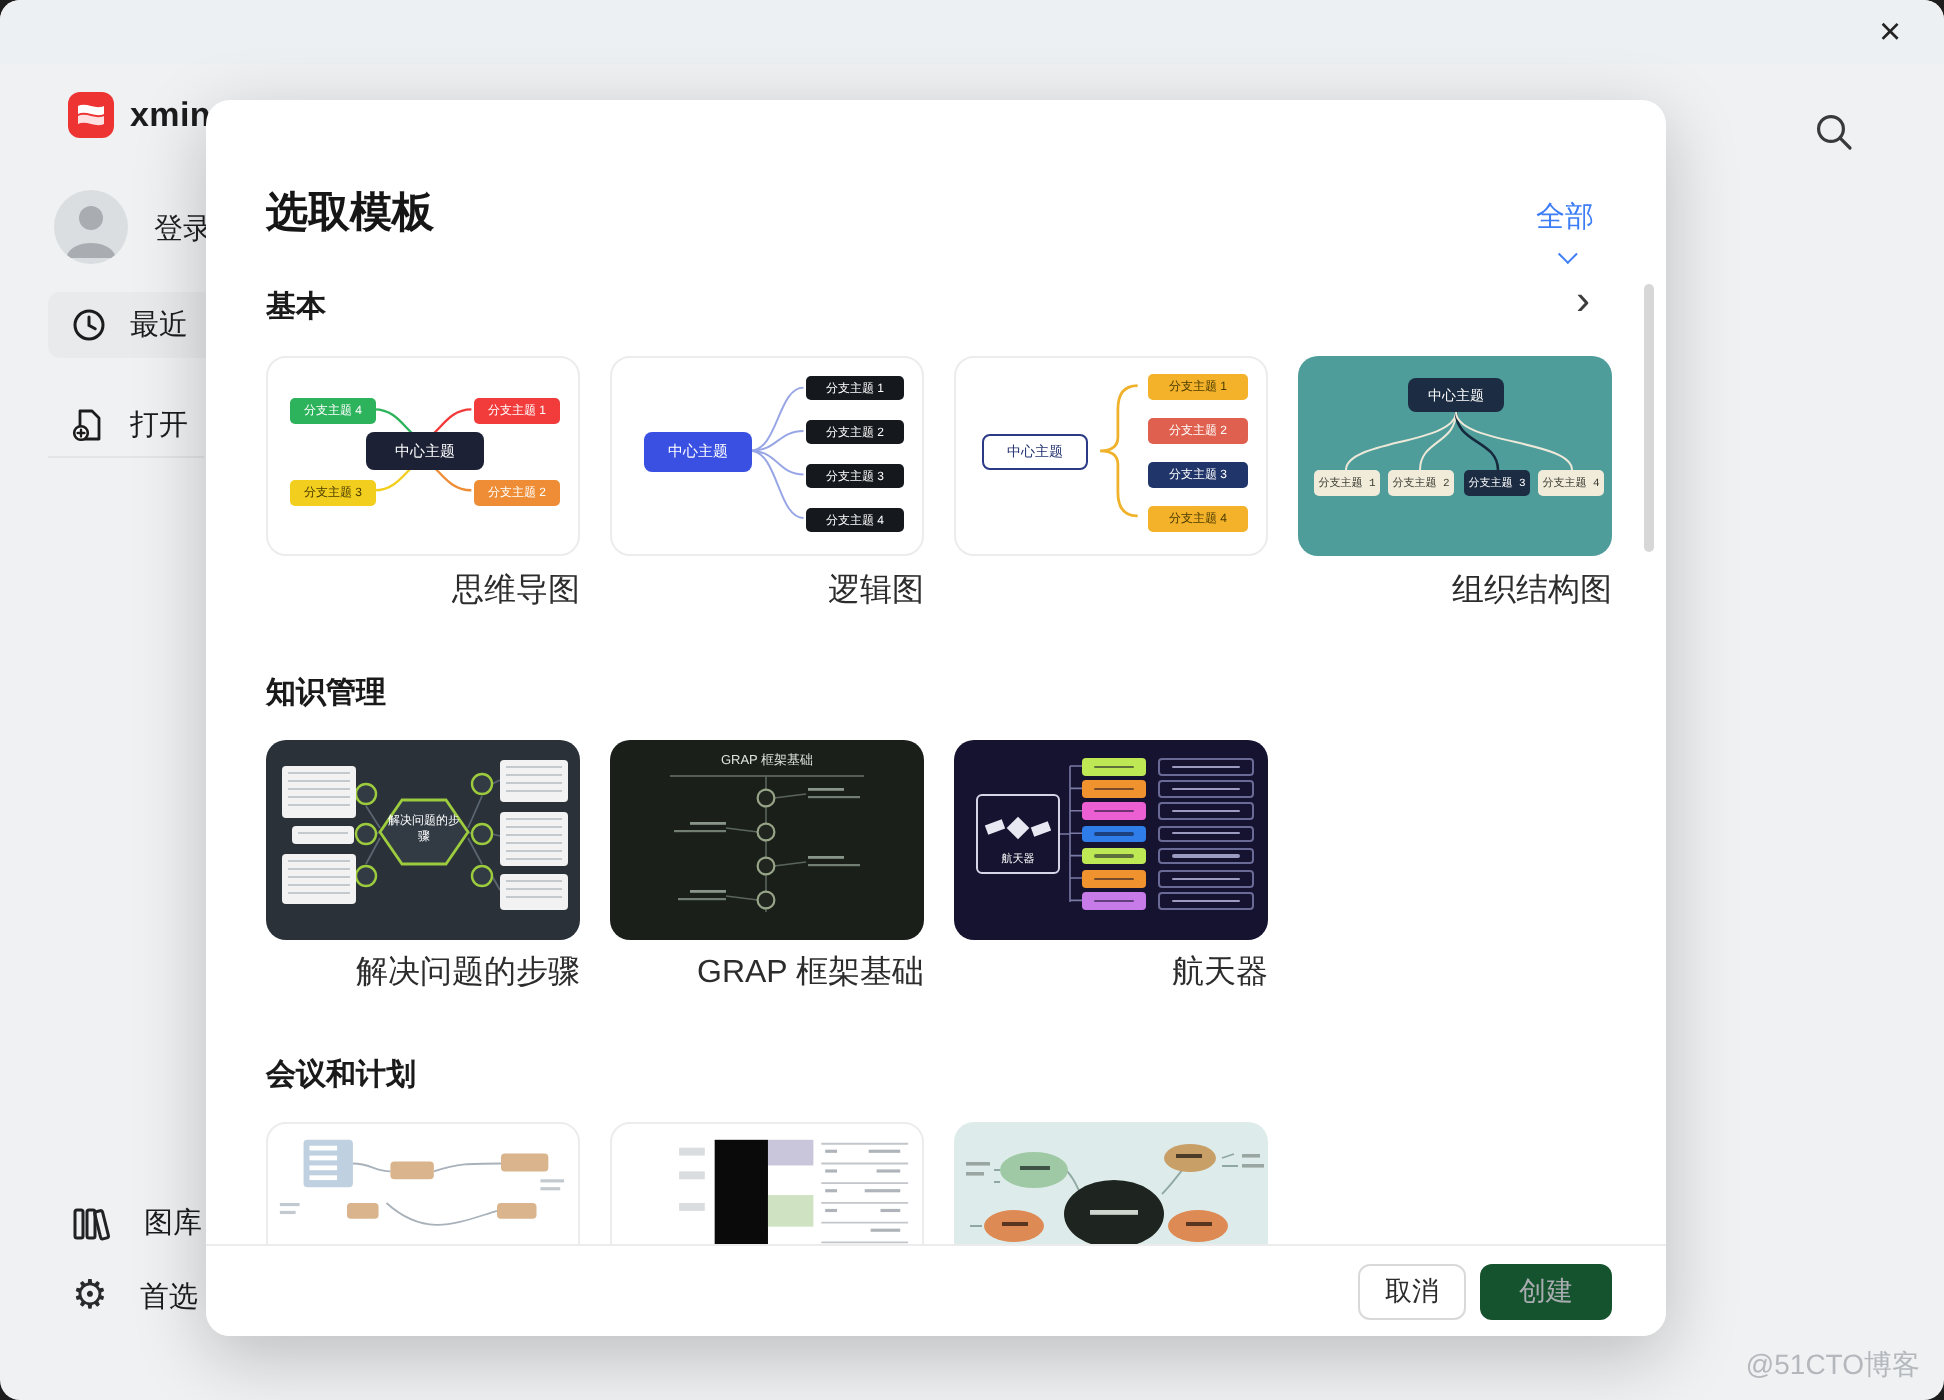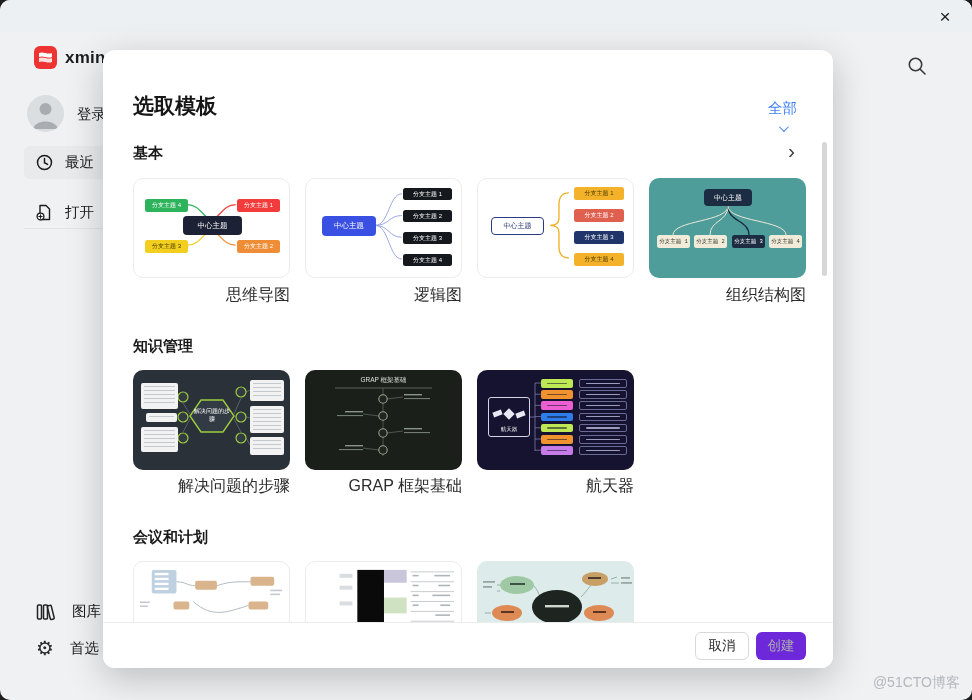--- a/index.html
+++ b/index.html
@@ -67,21 +67,21 @@
   .sc-label { position:absolute; left:0; bottom:3px; width:100%; text-align:center; font-size:5.5px; color:#fff; }
   .sc-chip { position:absolute; left:64px; width:32px; height:8.5px; border-radius:2px; display:flex; align-items:center; justify-content:center; }
   .sc-chip .streak { width:20px; height:1.5px; background:rgba(15,15,40,.55); border-radius:1px; }
   .sc-desc { position:absolute; left:102px; width:48px; height:8.5px; border:0.8px solid #6a6a96; border-radius:2px; display:flex; align-items:center; justify-content:center; }
   .sc-desc .streak { width:34px; height:1.2px; background:#9b9bc0; border-radius:1px; }
 
   
   .modal-footer { position:absolute; left:0; top:572px; width:730px; height:46px; background:#fff; border-top:1px solid #ececec; border-radius:0 0 12px 12px; display:flex; align-items:center; justify-content:flex-end; gap:7px; padding-right:27px; z-index:5; }
   .btn { height:28px; border-radius:6px; font-size:13.5px; display:flex; align-items:center; justify-content:center; cursor:pointer; }
   .btn-cancel { width:54px; background:#fff; border:1px solid #d9d9d9; color:#2b2b2b; }
-  .btn-create { width:50px; background:#6d28d9; color:#a9acb0; border:none; }
+  .btn-create { width:66px; background:#14532d; color:#a9acb0; border:none; }
 
   .watermark { position:absolute; right:12px; bottom:8px; font-size:14px; color:#b4b8bc; z-index:50; }
 </style>
 </head>
 <body>
 
 <div id="screen">
   <div class="window">
 
     <div class="titlebar"></div>

